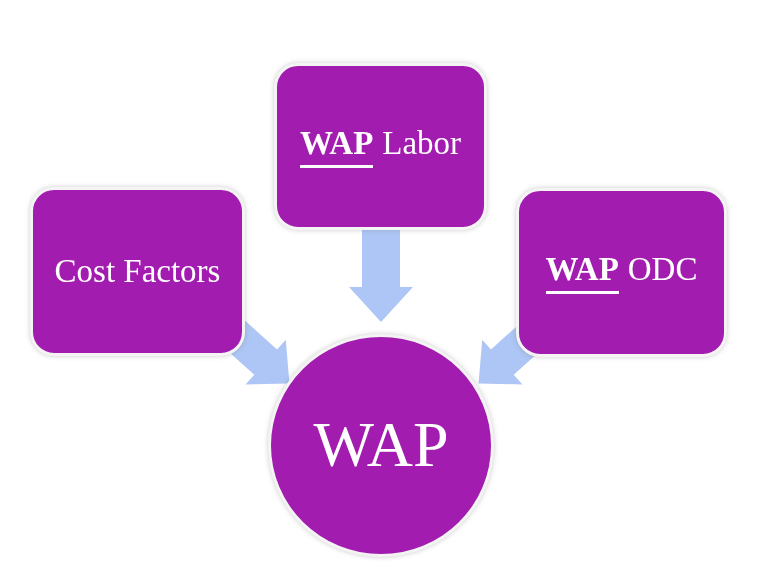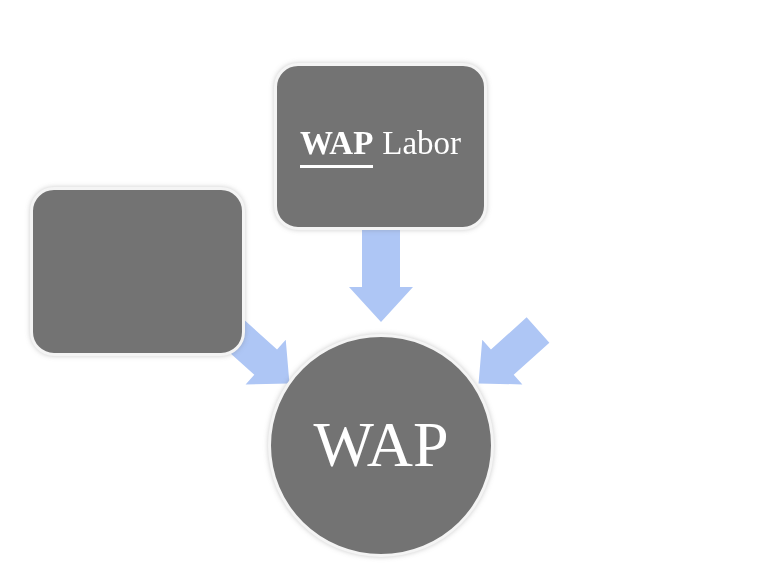--- a/index.html
+++ b/index.html
@@ -11,21 +11,21 @@
     overflow: hidden;
     font-family: "Liberation Serif", "DejaVu Serif", serif;
   }
   .arrow-layer {
     position: absolute;
     left: 0; top: 0;
     width: 768px; height: 587px;
   }
   .shape {
     position: absolute;
-    background: #737373;
+    background: #a21caf;
     color: #ffffff;
     display: flex;
     flex-direction: column;
     align-items: center;
     justify-content: center;
     text-align: center;
     border: 3px solid #f4f4f4;
     box-shadow: 0 0 5px rgba(110,110,110,0.35);
     box-sizing: border-box;
   }
@@ -57,26 +57,32 @@
 
 <div class="canvas">
 
   <svg class="arrow-layer" viewBox="0 0 768 587" xmlns="http://www.w3.org/2000/svg">
     <polygon points="362,230 400,230 400,287 413,287 381,322 349,287 362,287" fill="#aec6f5"></polygon>
     <polygon transform="translate(230 330) rotate(42)" points="0,-17 48,-17 48,-30 80,0 48,30 48,17 0,17" fill="#aec6f5"></polygon>
     <polygon transform="translate(538 330) rotate(138)" points="0,-17 48,-17 48,-30 80,0 48,30 48,17 0,17" fill="#aec6f5"></polygon>
   </svg>
 
   <div class="shape rounded-box box-left">
+    <div>Cost Factors</div>
   </div>
 
   <div class="shape rounded-box box-top">
     <div class="nowrap">
       <span class="emphasis">WAP</span><span class="rest">Labor</span>
     </div>
   </div>
 
+  <div class="shape rounded-box box-right">
+    <div class="nowrap">
+      <span class="emphasis">WAP</span><span class="rest">ODC</span>
+    </div>
+  </div>
 
   <div class="shape circle circle-center">
     <div>WAP</div>
   </div>
 
 </div>
 
 </body></html>

